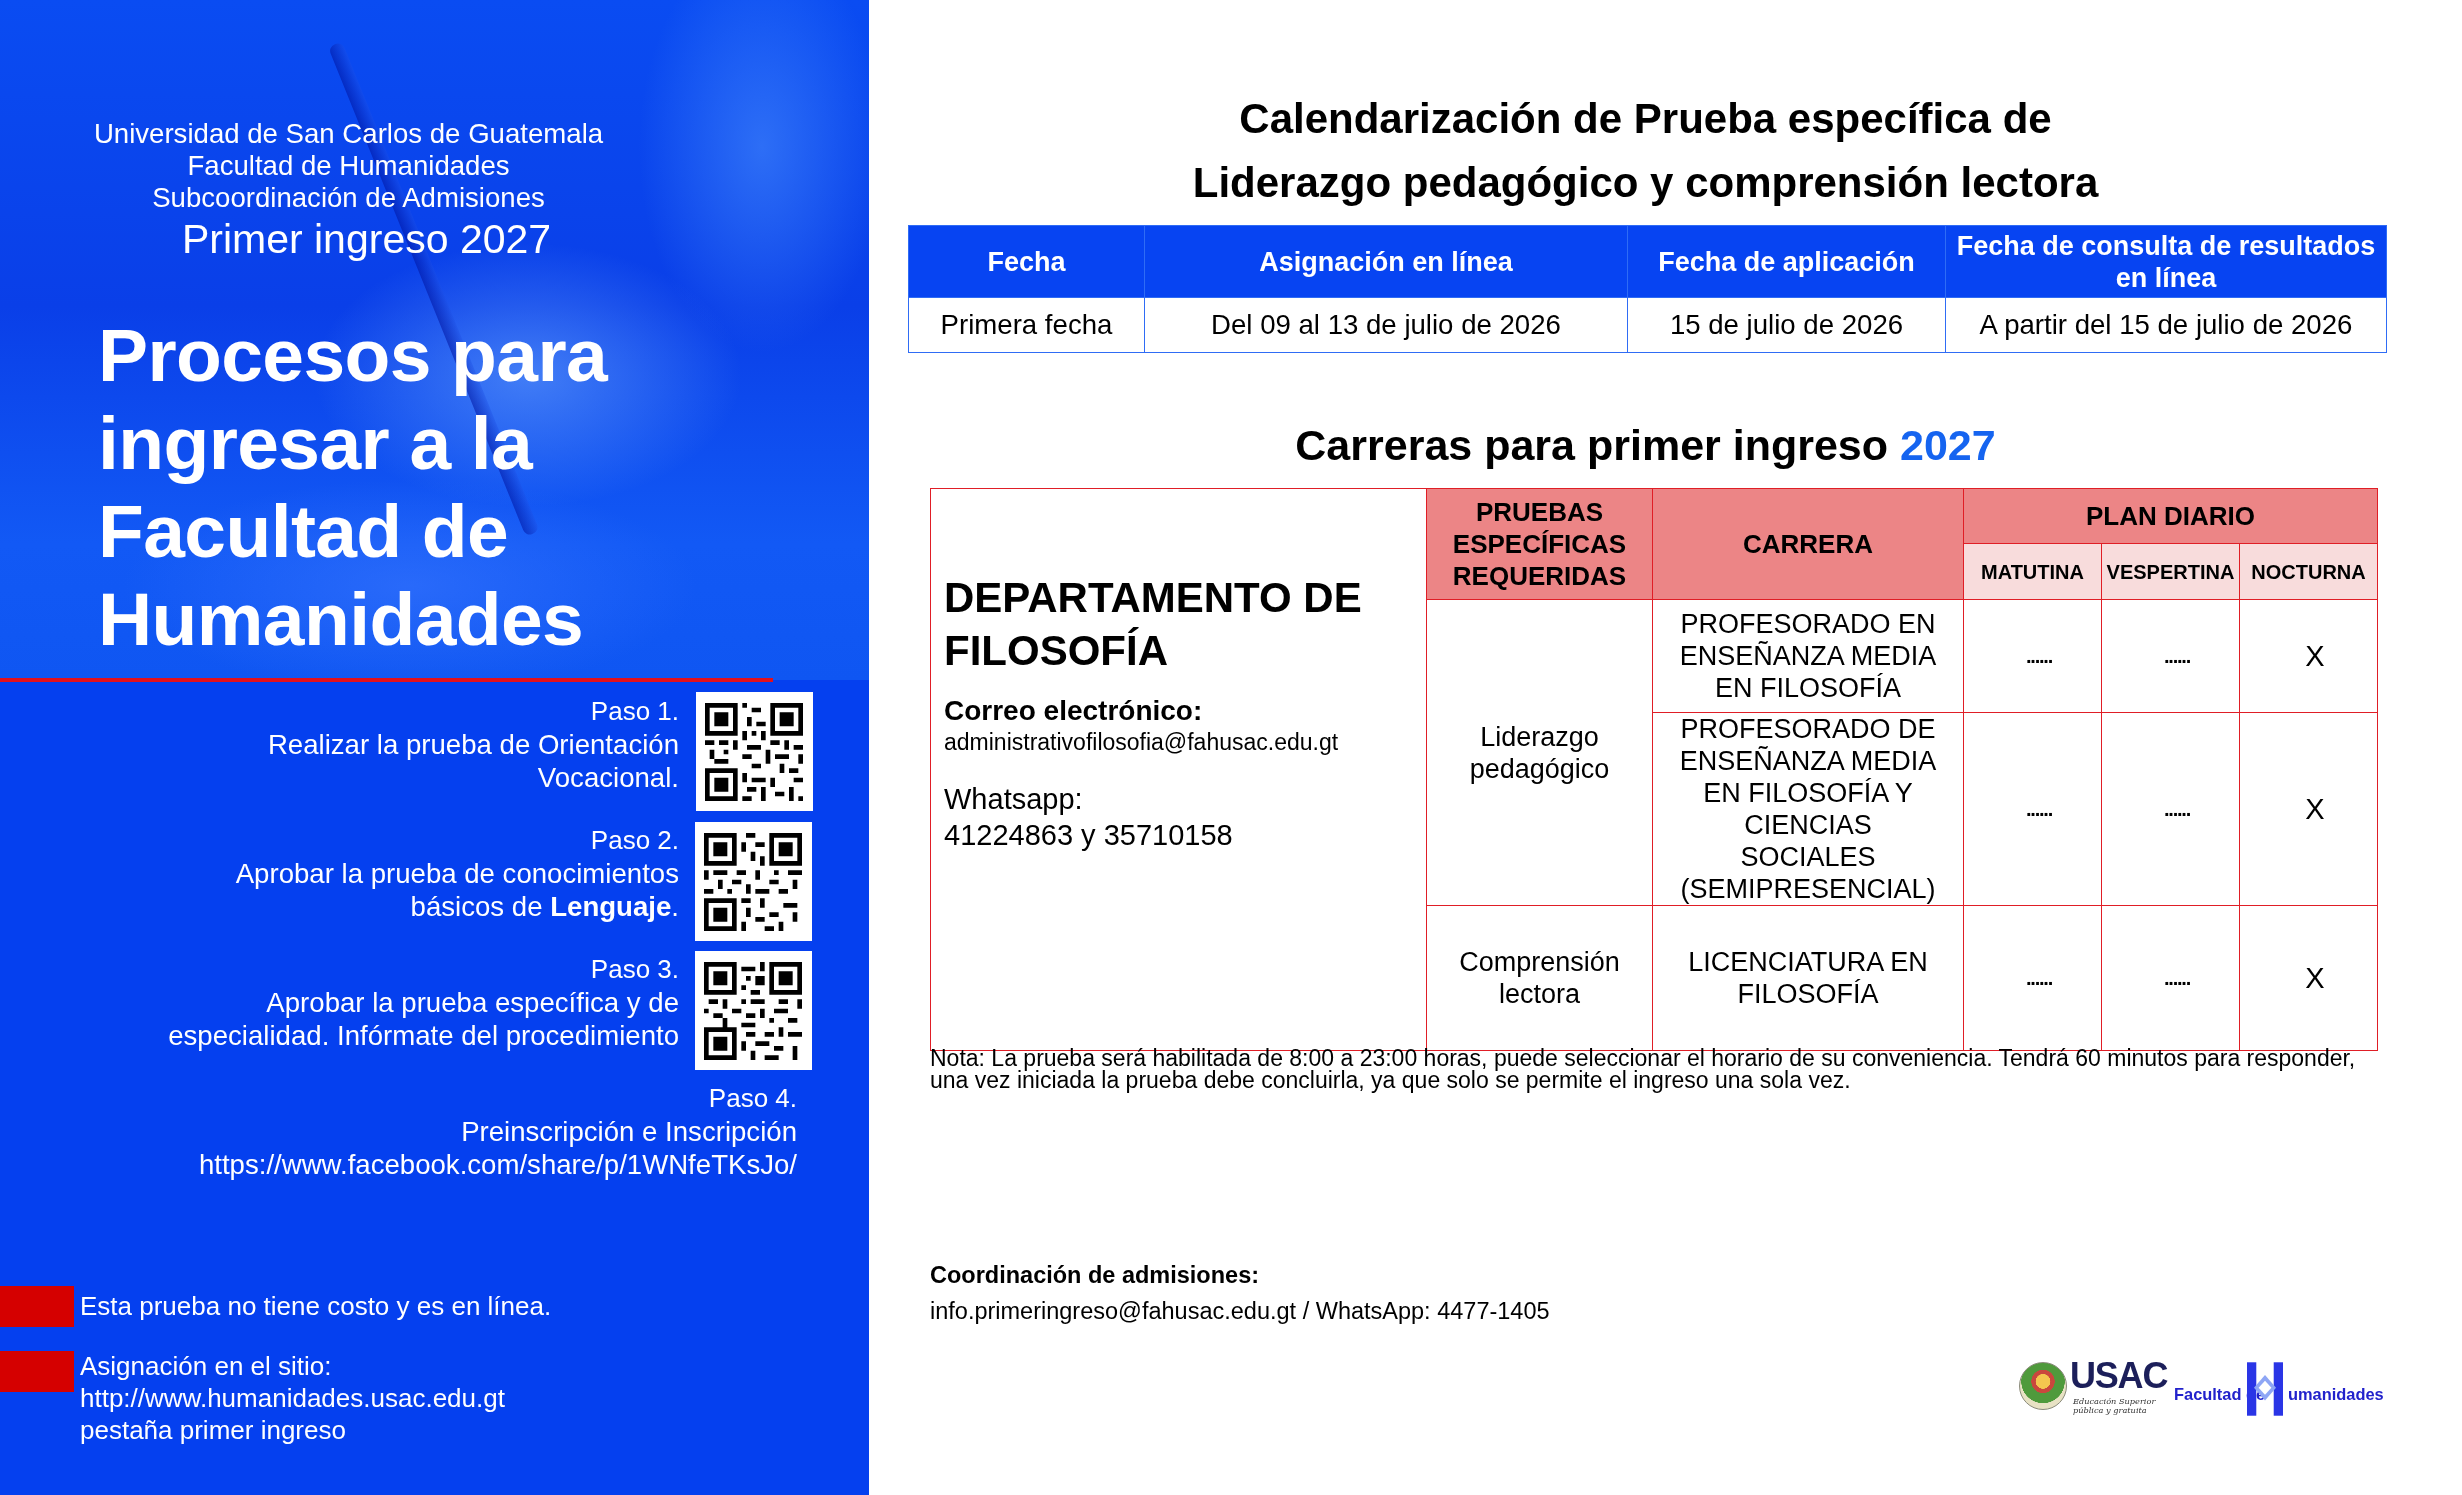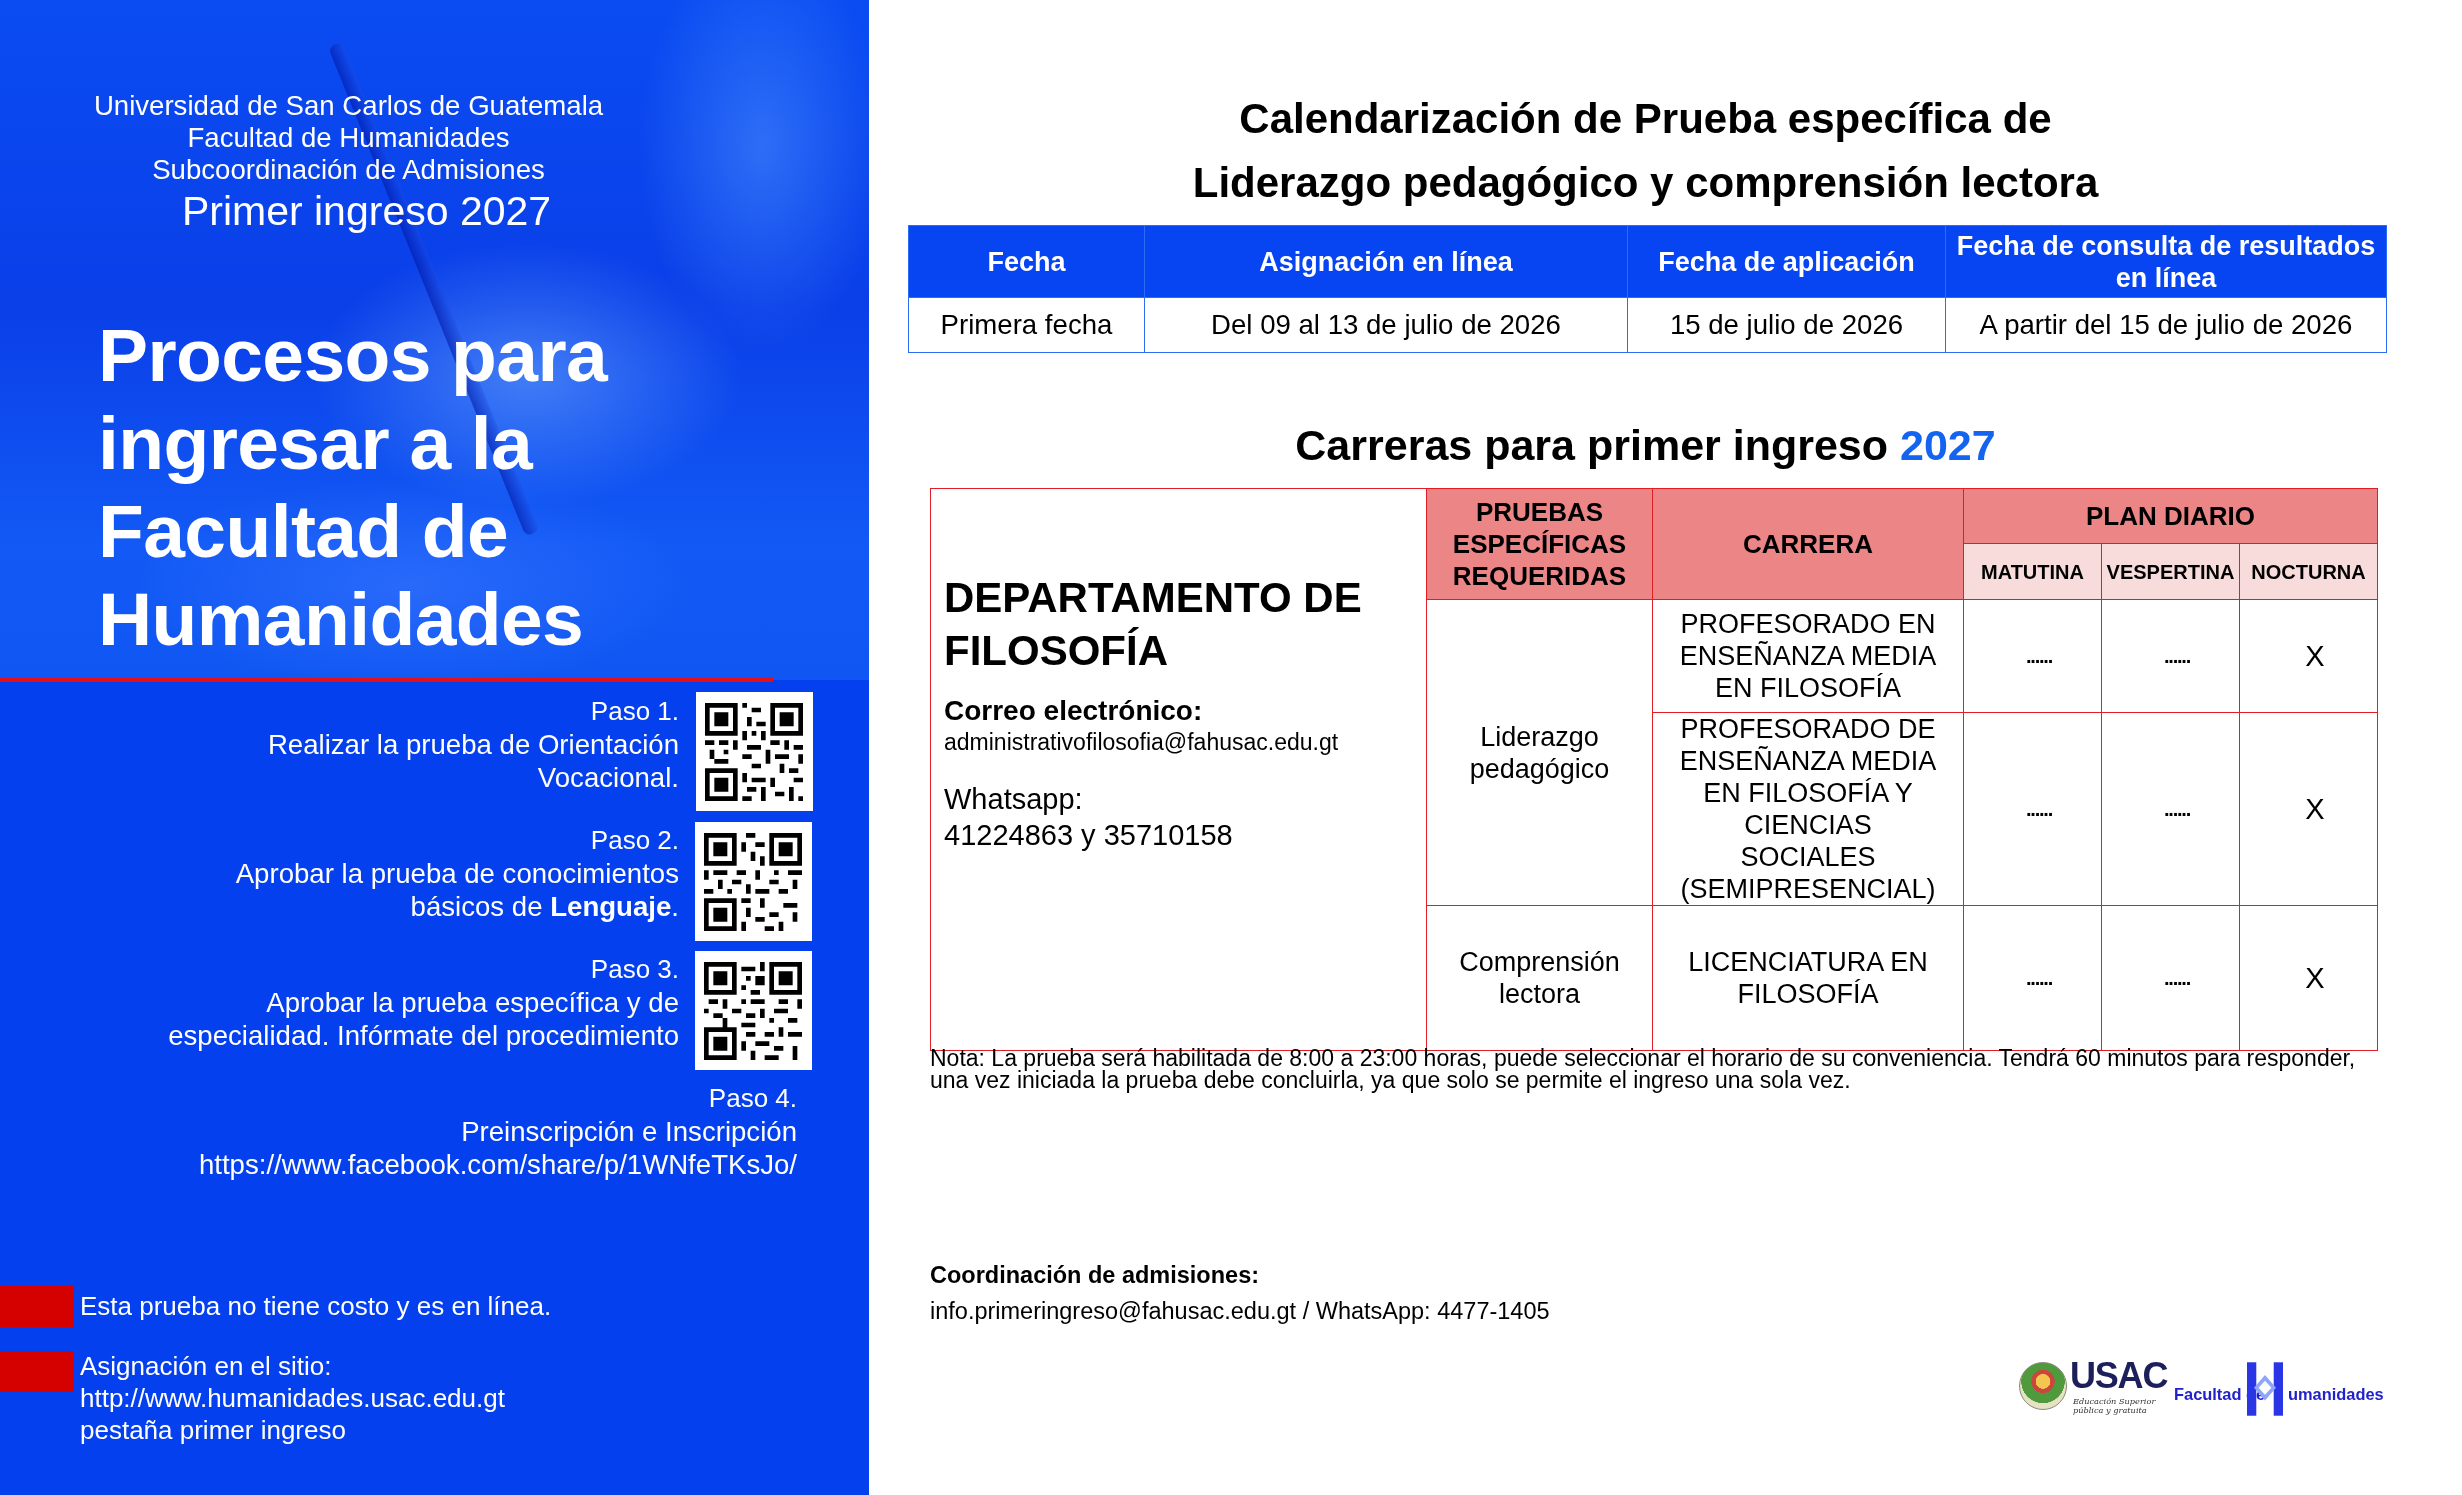--- a/index.html
+++ b/index.html
@@ -17,21 +17,21 @@
       radial-gradient(ellipse 305px 188px at 528px 375px, rgba(110,170,255,0.55), rgba(0,0,0,0) 70%),
       radial-gradient(ellipse 410px 152px at 410px 586px, rgba(60,120,255,0.55), rgba(0,0,0,0) 70%),
       radial-gradient(ellipse 176px 293px at 762px 147px, rgba(80,150,255,0.5), rgba(0,0,0,0) 70%),
       linear-gradient(180deg, #0a4cf2 0%, #0a3fe8 45%, #1259f5 80%, #0f56f2 100%);
   }
   #left .pen {
     position: absolute; left: 328px; top: 47px; width: 15.2px; height: 528px;
     background: linear-gradient(90deg, rgba(0,20,160,0.55), rgba(30,80,230,0.35));
     transform: rotate(-22deg); transform-origin: top left; border-radius: 7px;
   }
-  .header-lines { position: absolute; left: 0; width: 697px; text-align: center; color: #fff; }
+  .header-lines { position: absolute; left: 0; width: 697px; text-align: center; color: #fff; margin-top: 28px; }
   .hl { font-size: 27.6px; line-height: 32px; }
   .hl-big { font-size: 41px; line-height: 47px; margin-top: 2.3px; padding-left: 36px; }
 
   .big-title {
     position: absolute; left: 98px; top: 311px; color: #fff;
     font-weight: 700; font-size: 75px; line-height: 88px; letter-spacing: -0.6px;
   }
   .red-rule { position: absolute; left: 0; top: 678px; width: 773px; height: 4.1px; background: #e3101c; }
 
   .paso { position: absolute; color: #fff; text-align: right; }

